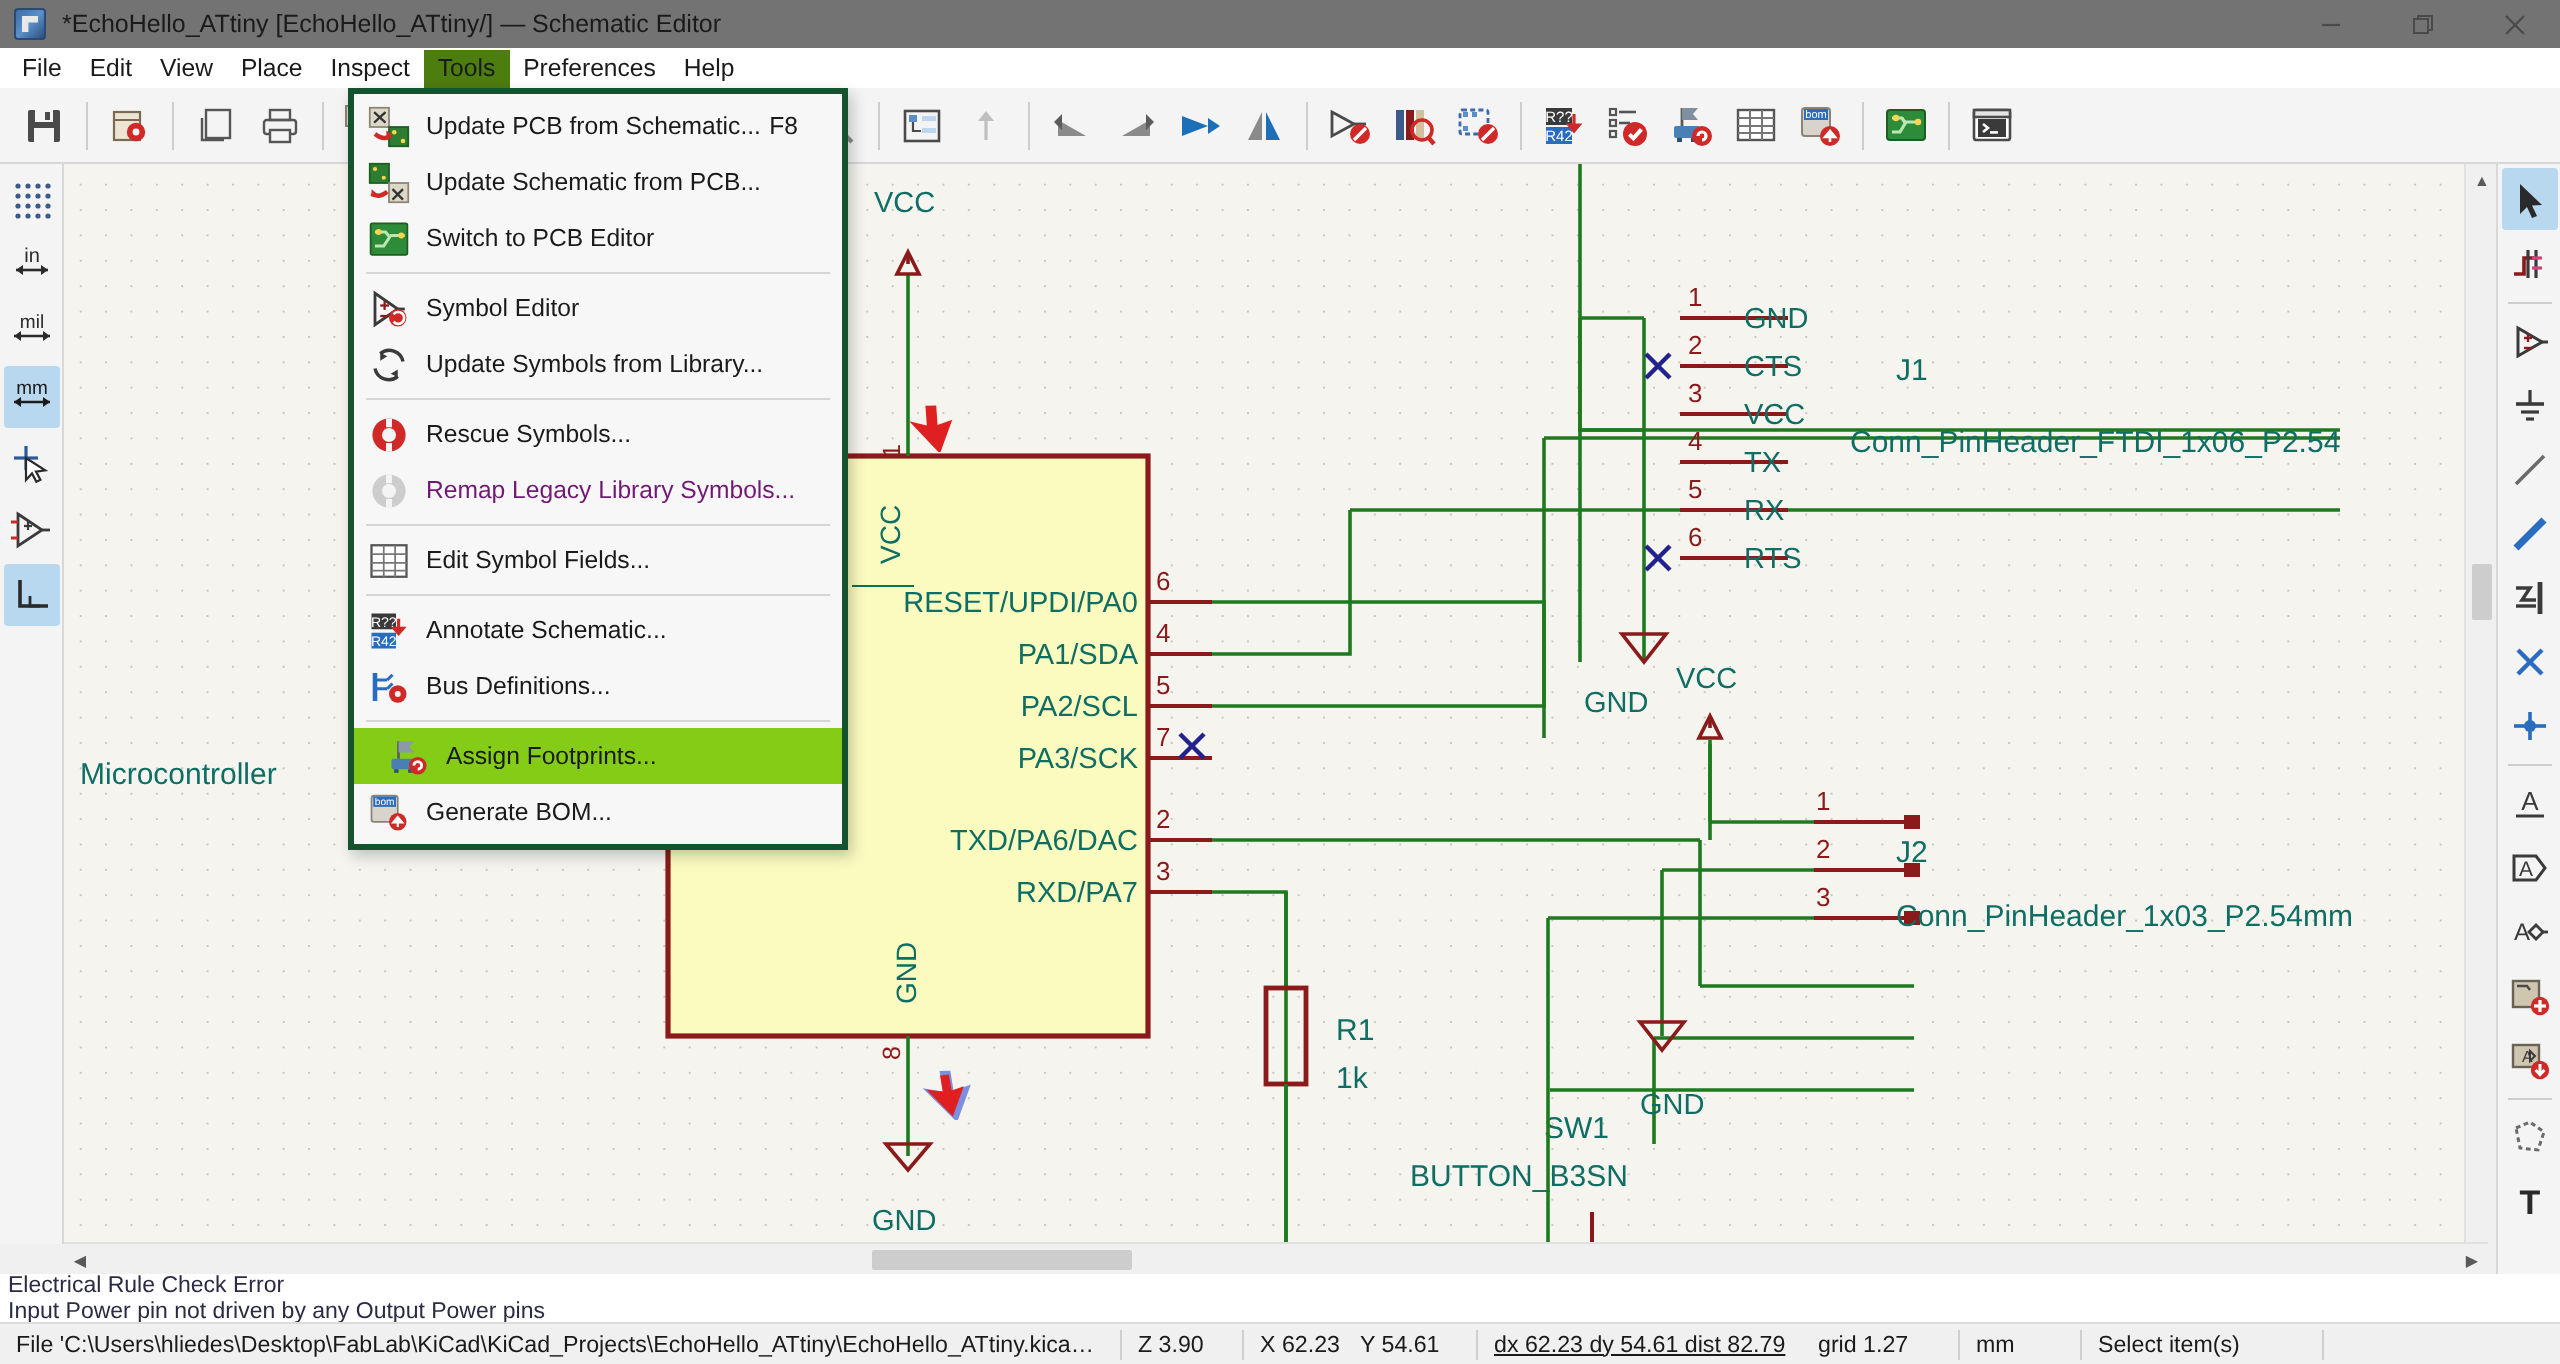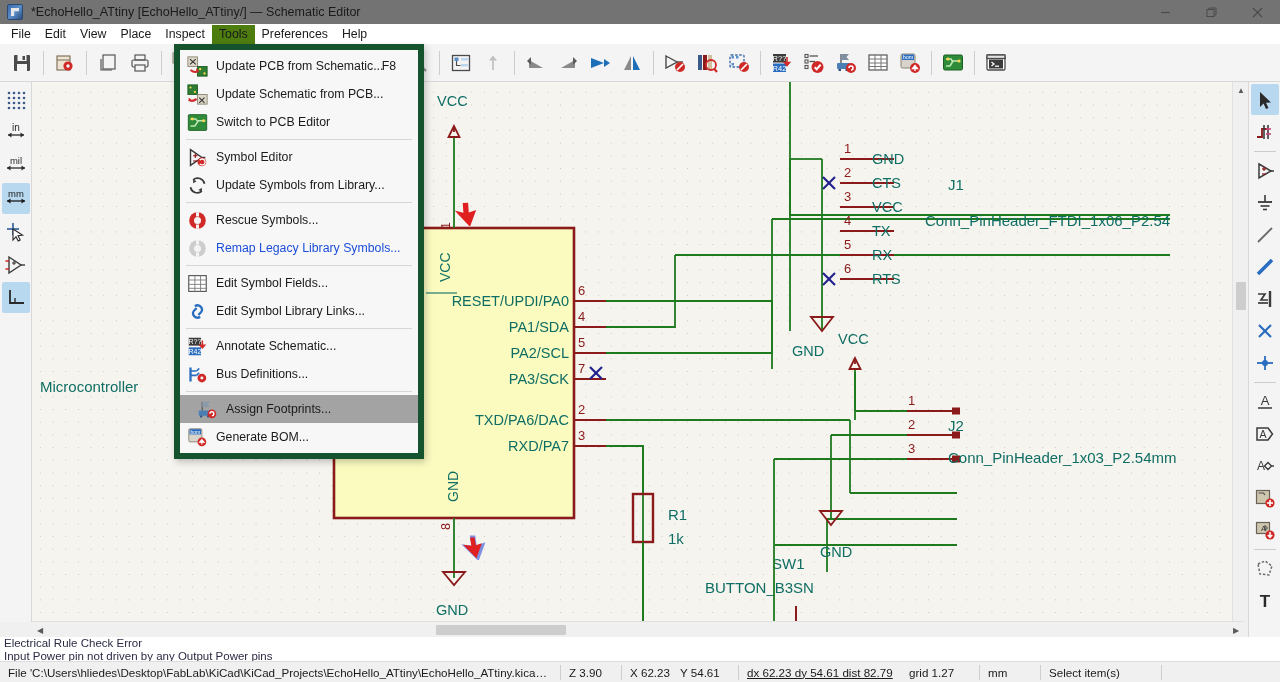--- a/index.html
+++ b/index.html
@@ -134,29 +134,29 @@
     position: absolute; bottom: 0; left: 0; width: 1280px; height: 21px;
     background: #f0f0f0; border-top: 1px solid #dcdcdc;
     display: flex; align-items: center; font-size: 11.6px; color: #1a1a1a;
   }
   .sb-cell { padding: 0 8px; white-space: nowrap; height: 21px; line-height: 21px; }
   .sb-div { width: 1px; height: 15px; background: #cfcfcf; flex: none; }
 
   
   .dropdown {
     position: absolute; top: 44px; left: 174px; width: 250px;
-    background: #f7f7f7; border: 6px solid #14532d;
+    background: #f7f7f7; border: 3px solid #14532d;
     box-shadow: 2px 3px 7px rgba(0,0,0,.22); z-index: 60; padding: 2px 0;
   }
   .dd-item {
     display: flex; align-items: center; height: 28px; padding-left: 6px;
     font-size: 12.3px; color: #1a1a1a; white-space: nowrap; position: relative;
   }
-  .dd-item.hl { background: #a3a3a3; padding-left: 16px; }
-  .dd-item.dis { color: #1d4ed8; }
+  .dd-item.hl { background: #84cc16; padding-left: 16px; }
+  .dd-item.dis { color: #701a75; }
   .dd-ico {
     width: 22px; height: 22px; margin-right: 8px; flex: none;
     display: flex; align-items: center; justify-content: center;
   }
   .dd-accel { position: absolute; right: 22px; font-size: 12.3px; }
   .dd-sep { height: 1px; background: #d6d6d6; margin: 3px 6px; }
 
   
   .cursor-arrow { position: absolute; z-index: 70; pointer-events: none; }
 </style>
@@ -988,29 +988,20 @@
           <line x1="2" y1="8" x2="22" y2="8" stroke="#777" stroke-width="1"></line>
           <line x1="2" y1="13" x2="22" y2="13" stroke="#777" stroke-width="1"></line>
           <line x1="2" y1="17.5" x2="22" y2="17.5" stroke="#777" stroke-width="1"></line>
           <line x1="9" y1="3" x2="9" y2="21" stroke="#777" stroke-width="1"></line>
           <line x1="15.5" y1="3" x2="15.5" y2="21" stroke="#777" stroke-width="1"></line>
         </svg>
       </span>
       <span>Edit Symbol Fields...</span>
     </div>
 
-    <div class="dd-item">
-      <span class="dd-ico">
-        <svg width="21" height="21" viewBox="0 0 24 24">
-          <path d="M9 6 a5 5 0 0 1 7 7 l-3 3" fill="none" stroke="#2a6cbf" stroke-width="2.6"></path>
-          <path d="M15 18 a5 5 0 0 1 -7 -7 l3 -3" fill="none" stroke="#2a6cbf" stroke-width="2.6"></path>
-        </svg>
-      </span>
-      <span>Edit Symbol Library Links...</span>
-    </div>
 
     <div class="dd-sep"></div>
 
     <div class="dd-item">
       <span class="dd-ico">
         <svg width="21" height="21" viewBox="0 0 24 24">
           <rect x="2" y="2" width="14" height="9" fill="#3a3a3a"></rect>
           <text x="9" y="9.5" font-family="Liberation Sans, sans-serif" font-size="8" fill="#fff" text-anchor="middle">R??</text>
           <rect x="2" y="13" width="14" height="9" fill="#2a6cbf"></rect>
           <text x="9" y="20.5" font-family="Liberation Sans, sans-serif" font-size="8" fill="#fff" text-anchor="middle">R42</text>

